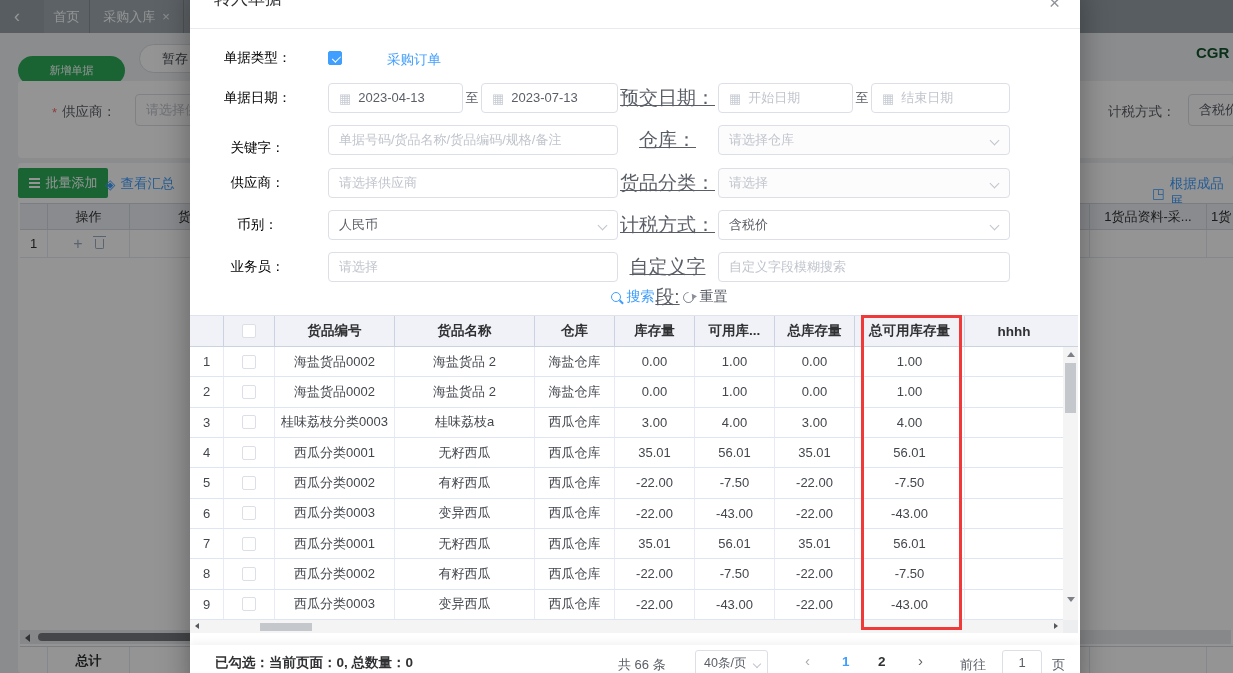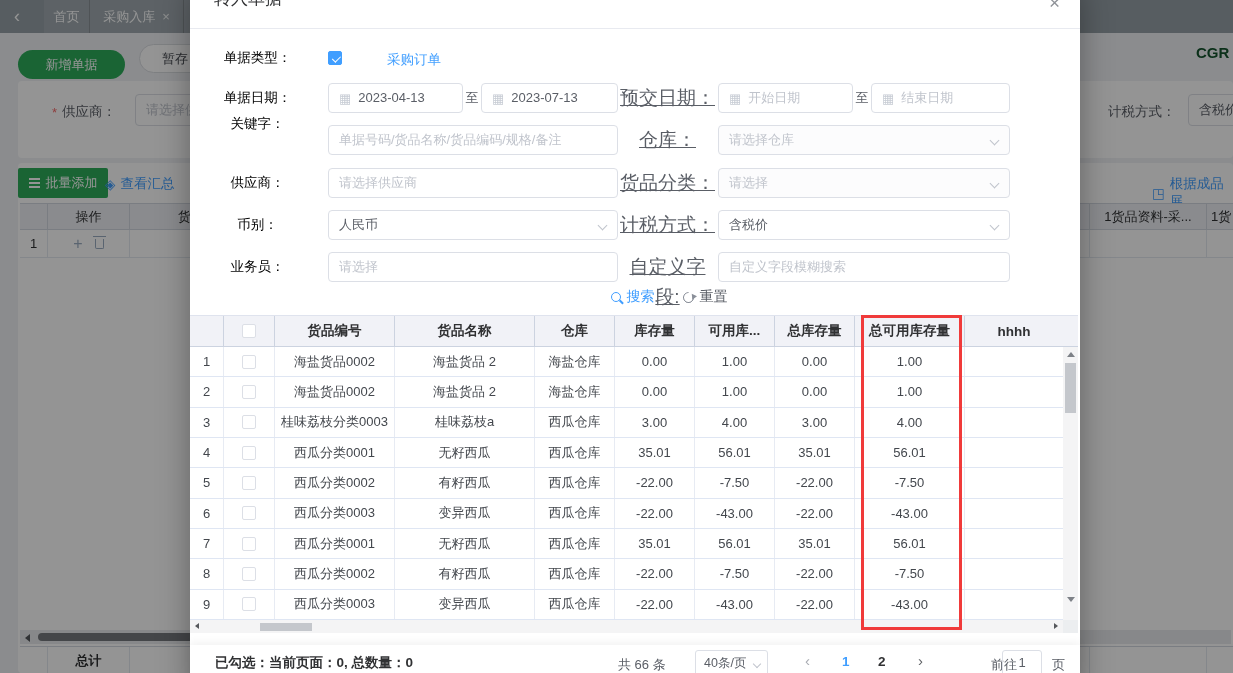--- a/index.html
+++ b/index.html
@@ -9,22 +9,22 @@
 
   
   .bg-layer{ position:absolute; inset:0; z-index:1; }
   .topbar{ position:absolute; left:0; top:0; width:1233px; height:33px; background:#96a1a7; }
   .back-ico{ position:absolute; left:14px; top:4px; color:#fff; font-size:18px; line-height:24px; }
   .tab{ position:absolute; top:0; height:33px; line-height:33px; text-align:center; color:#fff; font-size:13px;
         background:rgba(255,255,255,0.10); border-right:1px solid rgba(0,0,0,0.15); }
   .tab .tclose{ margin-left:7px; opacity:.85; font-size:13px; }
   .pagebg{ position:absolute; left:0; top:33px; width:1233px; height:640px; background:#f0f2f5; }
 
-  .btn-green-pill{ position:absolute; left:18px; top:50px; width:107px; height:29px; border-radius:15px;
-        background:#2dad5b; color:#fff; font-size:13px; text-align:center; line-height:29px; }
+  .btn-green-pill{ position:absolute; left:18px; top:56px; width:107px; height:29px; border-radius:15px;
+        background:#2dad5b; color:#fff; font-size:11px; text-align:center; line-height:29px; }
   .btn-white-pill{ position:absolute; left:139px; top:44px; width:72px; height:29px; border-radius:15px;
         background:#fff; border:1px solid #d9dce1; color:#4a4e55; font-size:13px; text-align:center; line-height:27px; }
   .doc-code{ position:absolute; left:1196px; top:44px; font-size:15px; font-weight:bold; color:#14532d; }
 
   .card1{ position:absolute; left:18px; top:81px; width:1215px; height:77px; background:#fff; border-radius:4px; }
   .req-star{ position:absolute; left:34px; top:24px; color:#f56c6c; font-size:13px; }
   .bg-label{ position:absolute; font-size:13.5px; color:#5a5e66; }
   .bg-input{ position:absolute; height:32px; background:#fff; border:1px solid #dcdfe6; border-radius:4px;
         font-size:13px; color:#c0c4cc; line-height:30px; padding:0 10px; overflow:hidden; white-space:nowrap; }
   .bg-select-val{ color:#5a5e66; }
@@ -111,21 +111,21 @@
   
   .m-footer{ position:absolute; left:0; top:662px; width:890px; height:45px; background:#fff; box-shadow:0 -3px 8px rgba(0,0,0,0.05); }
   .sum-text{ position:absolute; left:25px; top:9px; font-size:13.5px; font-weight:bold; color:#303133; }
   .total-count{ position:absolute; left:428px; top:11px; font-size:13px; color:#5a5e66; }
   .psize{ position:absolute; left:505px; top:5px; width:73px; height:26px; border:1px solid #dcdfe6; border-radius:3px;
         font-size:12.5px; color:#5a5e66; line-height:24px; padding:0 8px; }
   .psize .chev{ top:10px; right:7px; width:6px; height:6px; }
   .pg{ position:absolute; top:9px; font-size:13.5px; font-weight:bold; color:#303133; }
   .pg.arrow{ color:#a8abb2; font-weight:normal; font-size:15px; top:7px; }
   .pg.active{ color:#409eff; }
-  .goto-label{ position:absolute; left:770px; top:11px; font-size:13px; color:#5a5e66;margin-left:31px; }
+  .goto-label{ position:absolute; left:770px; top:11px; font-size:13px; color:#5a5e66; }
   .goto-input{ position:absolute; left:812px; top:5px; width:40px; height:26px; border:1px solid #dcdfe6; border-radius:3px;
         text-align:center; font-size:13px; color:#5a5e66; line-height:24px; }
   .goto-unit{ position:absolute; left:862px; top:11px; font-size:13px; color:#5a5e66; }
 </style>
 </head>
 <body>
 
 <div id="screen">
 
   <div class="bg-layer">
@@ -221,21 +221,21 @@
     <div class="f-box" style="left:528px;top:100px;width:135px;">
         <span class="ico-cal">▦</span>
         <span class="ph">开始日期</span>
       </div>
     <div class="range-to" style="left:663px;top:100px;">至</div>
     <div class="f-box" style="left:681px;top:100px;width:139px;">
         <span class="ico-cal">▦</span>
         <span class="ph">结束日期</span>
       </div>
 
-    <div class="f-label" style="top:126px;">关键字：</div>
+    <div class="f-label" style="top:150px;">关键字：</div>
     <div class="f-box" style="left:138px;top:142px;width:290px;">
         <span class="ph">单据号码/货品名称/货品编码/规格/备注</span>
       </div>
     <div class="f-label-r" style="top:142px;">仓库：</div>
     <div class="f-box" style="left:528px;top:142px;width:292px;background:#fcfcfd;">
         <span class="ph">请选择仓库</span>
         <span class="chev"></span>
       </div>
 
     <div class="f-label" style="top:185px;">供应商：</div>

